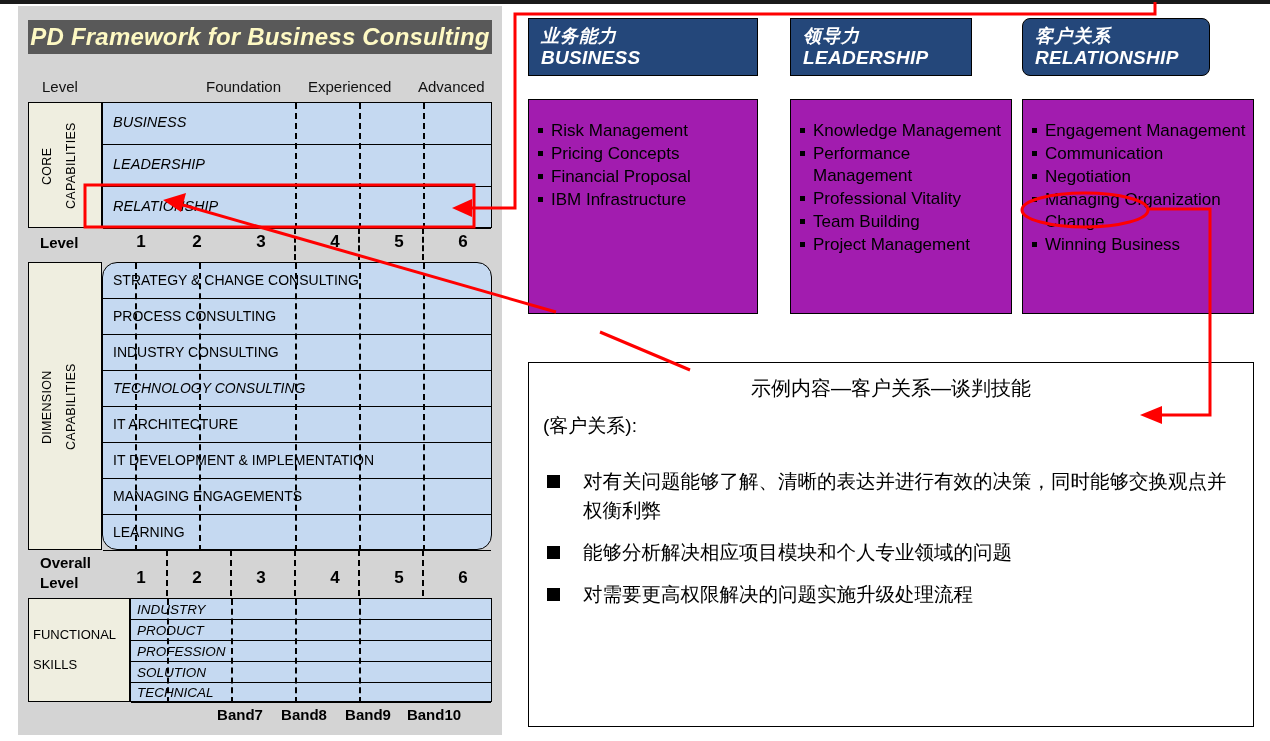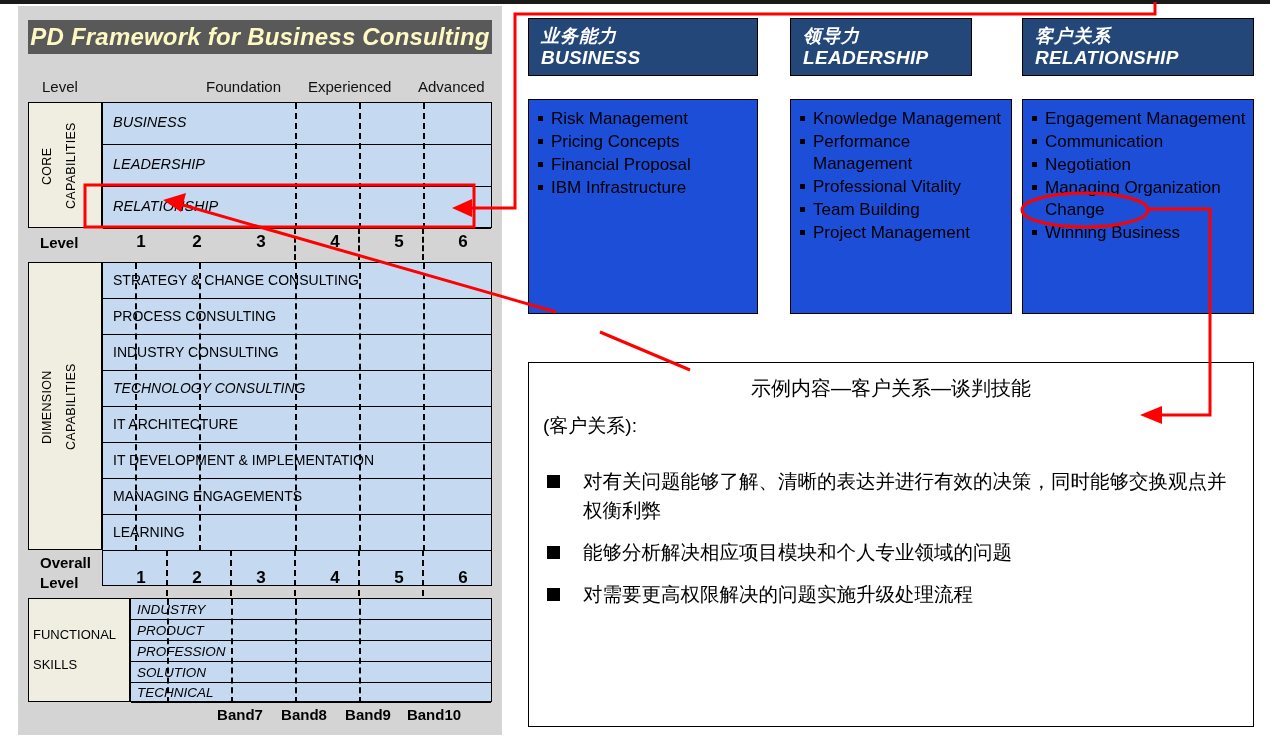--- a/index.html
+++ b/index.html
@@ -43,22 +43,22 @@
   .bandword{position:absolute;font-size:15px;font-weight:bold;text-align:center;width:64px;}
 
   .fn-text{position:absolute;left:6px;font-style:italic;font-size:13.5px;white-space:nowrap;}
 
   
   .col-head{position:absolute;background:#24477a;border:1.6px solid #000;box-sizing:border-box;
       color:#fff;font-style:italic;font-weight:bold;}
   .col-head .cn{position:absolute;left:12px;top:5px;font-size:18px;letter-spacing:1px;}
   .col-head .en{position:absolute;left:12px;top:28px;font-size:19px;letter-spacing:.3px;}
 
-  .col-body{position:absolute;background:#1d4ed8;border:1.6px solid #000;box-sizing:border-box;
-      padding:8px 6px 6px 8px;}
+  .col-body{position:absolute;background:#a21caf;border:1.6px solid #000;box-sizing:border-box;
+      padding:20px 6px 6px 8px;}
   .col-body ul{margin:0;padding:0;list-style:none;}
   .col-body li{font-size:17px;line-height:22px;position:relative;padding-left:14px;margin-bottom:1px;}
   .col-body li:before{content:"";position:absolute;left:1px;top:8px;width:5px;height:5px;background:#000;}
 
   
   #detail-panel{position:absolute;left:528px;top:362px;width:726px;height:365px;
       background:#fff;border:1.8px solid #000;box-sizing:border-box;}
   #detail-title{position:absolute;left:0;right:0;top:12px;text-align:center;font-size:20px;}
   #detail-sub{position:absolute;left:14px;top:50px;font-size:19px;}
   #detail-list{position:absolute;left:14px;top:104px;right:14px;}
@@ -112,21 +112,21 @@
   <div class="levelnum" style="left:430px;top:226px;">6</div>
   <div class="dashed" style="left:276px;top:222px;height:32px;"></div>
   <div class="dashed" style="left:340px;top:222px;height:32px;"></div>
   <div class="dashed" style="left:404px;top:222px;height:32px;"></div>
 
   <div class="rowlabel" style="left:10px;top:256px;width:74px;height:288px;">
     <div class="vertlabel" style="left:6px;top:0;height:288px;width:24px;line-height:24px;">DIMENSION</div>
     <div class="vertlabel" style="left:30px;top:0;height:288px;width:24px;line-height:24px;">CAPABILITIES</div>
   </div>
 
-  <div class="grid-box" id="dim-grid" style="left:84px;top:256px;width:390px;height:324px;">
+  <div class="grid-box" id="dim-grid" style="left:84px;top:256px;width:390px;height:288px;border-radius:15px;">
     <div class="cap-row" style="top:0;height:36px;">
       <div class="dim-text" style="top:9px;">STRATEGY &amp; CHANGE CONSULTING</div>
       </div>
     <div class="cap-row" style="top:36px;height:36px;">
       <div class="dim-text" style="top:9px;">PROCESS CONSULTING</div>
       </div>
     <div class="cap-row" style="top:72px;height:36px;">
       <div class="dim-text" style="top:9px;">INDUSTRY CONSULTING</div>
       </div>
     <div class="cap-row" style="top:108px;height:36px;font-style:italic;">
@@ -218,21 +218,21 @@
 <div class="col-body" style="left:790px;top:99px;width:222px;height:215px;">
   <ul>
     <li>Knowledge Management</li>
     <li>Performance Management</li>
     <li>Professional Vitality</li>
     <li>Team Building</li>
     <li>Project Management</li>
   </ul>
 </div>
 
-<div class="col-head" style="left:1022px;top:18px;width:232px;height:58px;">
+<div class="col-head" style="left:1022px;top:18px;width:188px;height:58px;border-radius:8px;">
   <div class="cn">客户关系</div>
   <div class="en">RELATIONSHIP</div>
 </div>
 <div class="col-body" style="left:1022px;top:99px;width:232px;height:215px;">
   <ul>
     <li>Engagement Management</li>
     <li>Communication</li>
     <li>Negotiation</li>
     <li>Managing Organization Change</li>
     <li>Winning Business</li>

